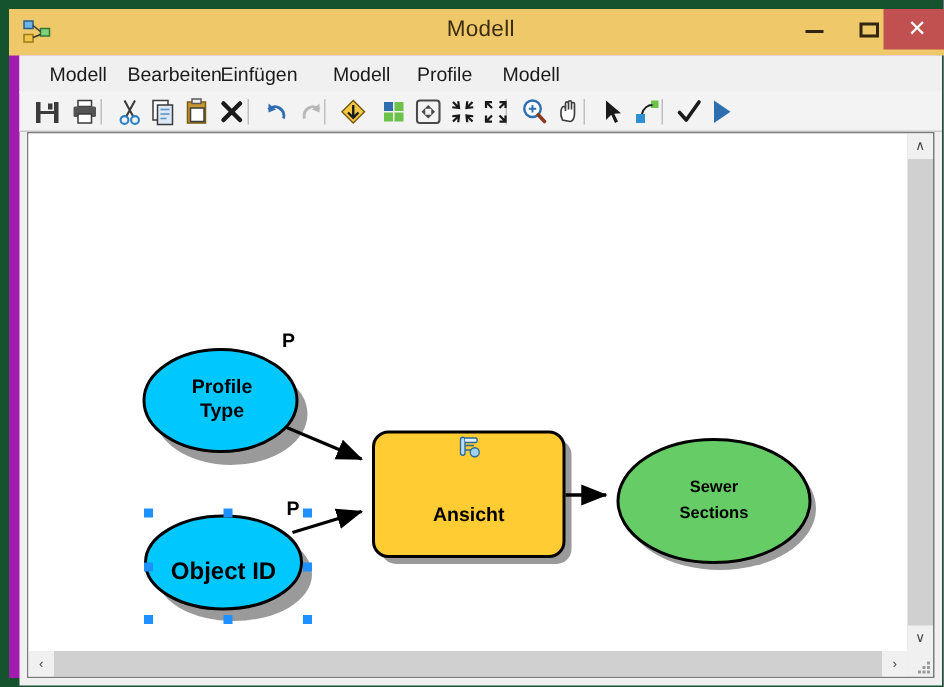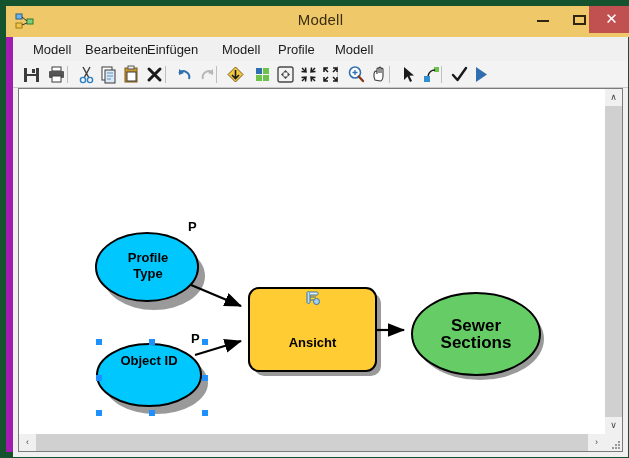--- a/index.html
+++ b/index.html
@@ -374,30 +374,30 @@
           <path d="M6 3 L13 3 C14.5 3 14.5 6 13 6 L6 6" fill="#dff0fb" stroke="#2a6a9a" stroke-width="0.9"></path>
           <path d="M6 8 L12 8 M6 11 L11 11" stroke="#2a6a9a" stroke-width="0.9"></path>
           <circle cx="12.5" cy="12.5" r="3" fill="#9fd0f0" stroke="#2a6a9a" stroke-width="0.9"></circle>
         </svg>
 
         <div class="shape-label" style="left:78px;top:161px;width:102px;font-size:13px;line-height:16px">
           <span>Profile</span><br>
           <span>Type</span>
         </div>
 
-        <div class="shape-label" style="left:78px;top:264px;width:104px;font-size:13px;line-height:16px">
+        <div class="shape-label" style="left:78px;top:285px;width:104px;font-size:16px;line-height:16px">
           <span>Object ID</span>
         </div>
 
         <div class="shape-label" style="left:230px;top:228px;width:127px;font-size:13px;line-height:17px">
           <br>
           <span>Ansicht</span>
         </div>
 
-        <div class="shape-label" style="left:393px;top:228px;width:128px;font-size:17px;line-height:17px">
+        <div class="shape-label" style="left:393px;top:228px;width:128px;font-size:11px;line-height:17px">
           <span>Sewer</span><br>
           <span>Sections</span>
         </div>
 
         <div class="p-label" style="left:169px;top:130px">P</div>
         <div class="p-label" style="left:172px;top:242px">P</div>
 
         <div class="handle" style="left:77px;top:250px"></div>
         <div class="handle" style="left:130px;top:250px"></div>
         <div class="handle" style="left:183px;top:250px"></div>

